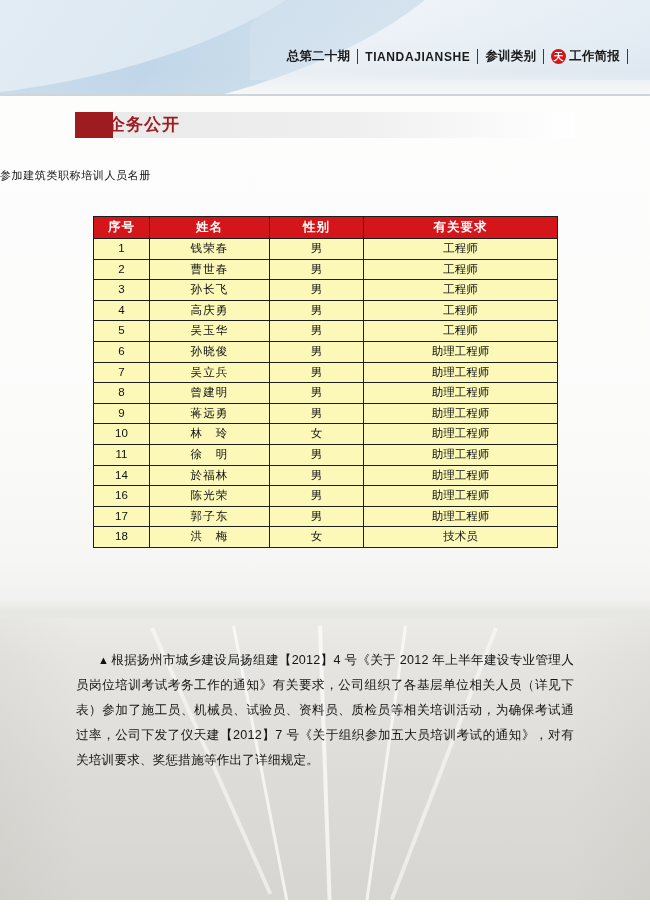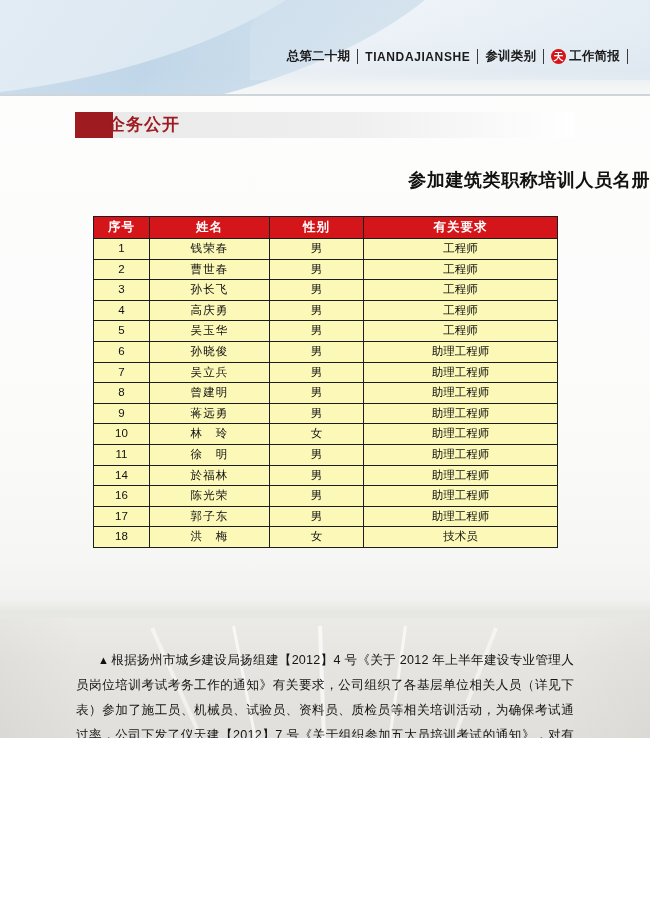--- a/index.html
+++ b/index.html
@@ -9,21 +9,21 @@
   body {
     width: 650px;
     height: 919px;
     font-family: "Liberation Sans", sans-serif;
     background: #ffffff;
     overflow: hidden;
   }
   .page {
     position: relative;
     width: 650px;
-    height: 738px;
+    height: 900px;
     overflow: hidden;
     background: #c4b5fd;
   }
 
   
   .bg-photo {
     position: absolute;
     left: 0; top: 0;
     width: 650px; height: 919px;
     background:
@@ -182,23 +182,23 @@
     letter-spacing: 1px;
     line-height: 25px;
     font-family: Liberation Mono, monospace;
   }
 
   
   .doc-title {
     position: absolute;
     left: 0; top: 168px;
     width: 650px;
-    text-align: right;
-    font-size: 18px;
-    font-weight: bold;
+    text-align: left;
+    font-size: 11px;
+    font-weight: normal;
     color: #111;
     letter-spacing: .6px;
   }
 
   
   .table-wrap {
     position: absolute;
     left: 93px; top: 216px;
     width: 464px;
   }

